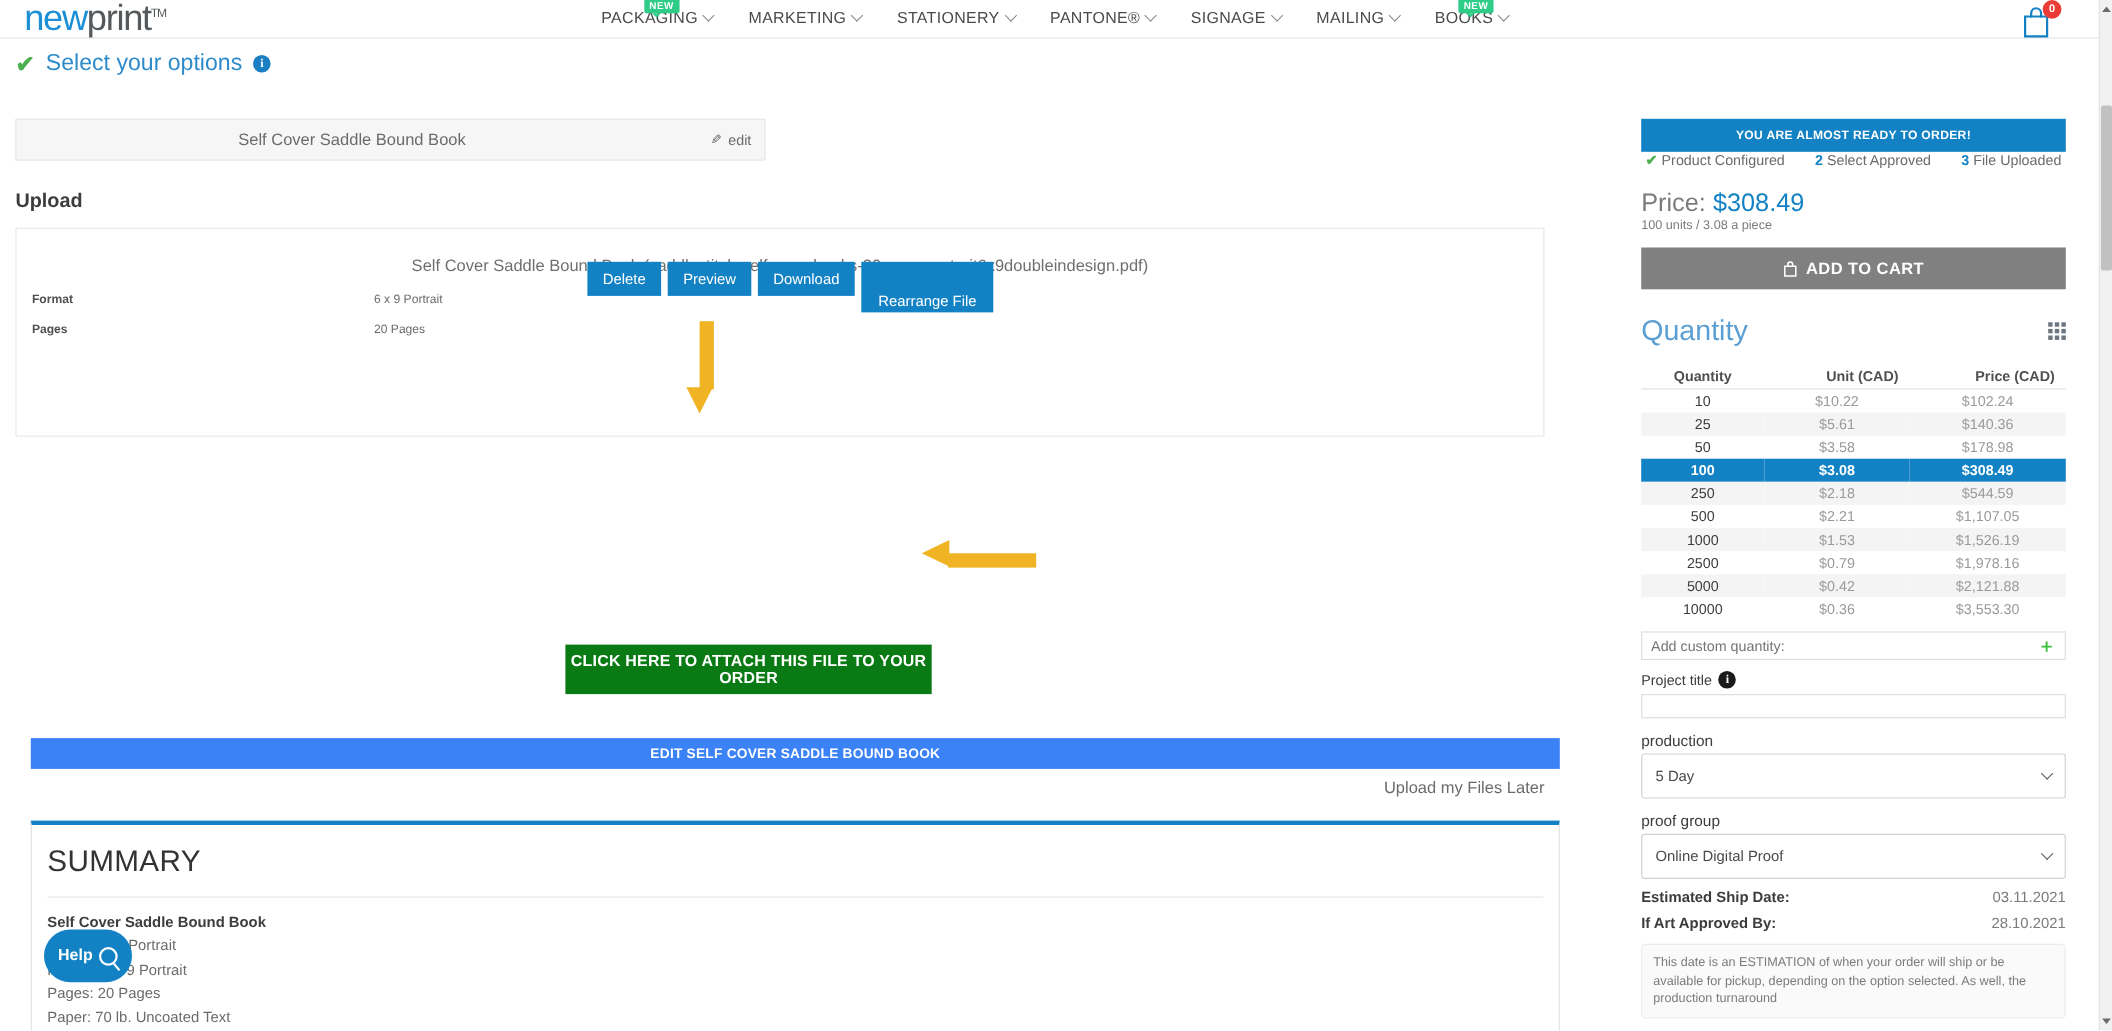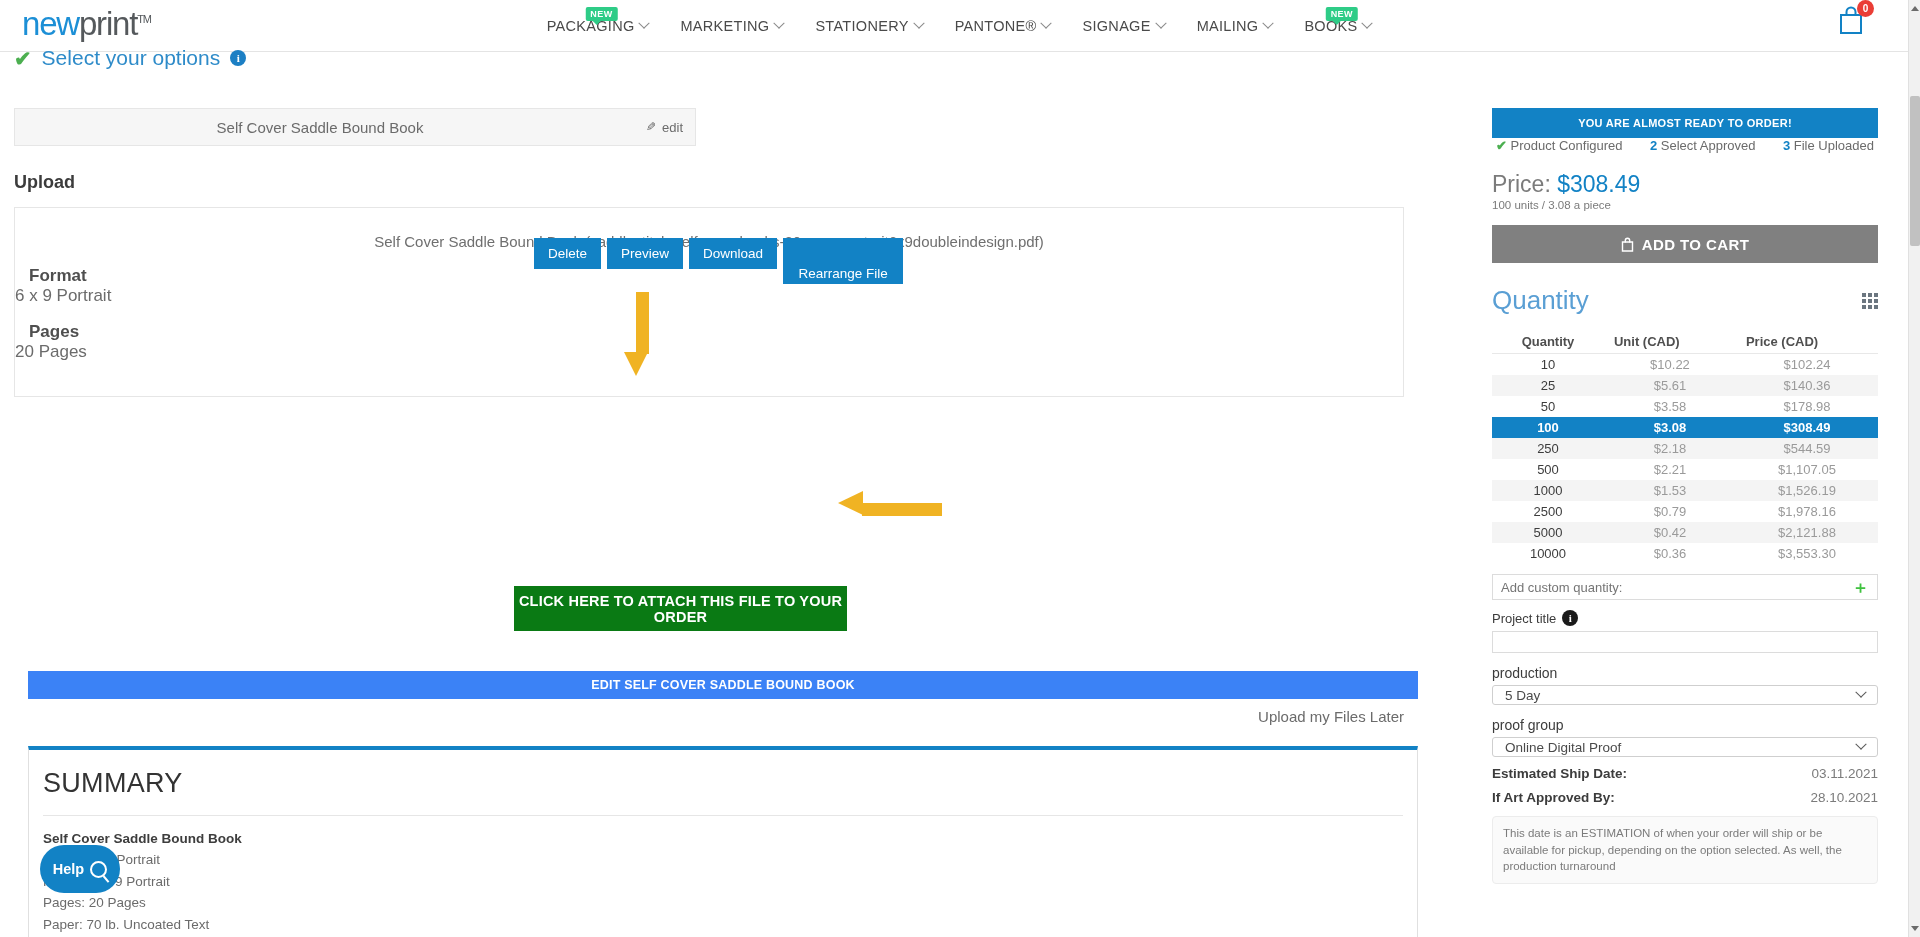--- a/index.html
+++ b/index.html
@@ -7,21 +7,21 @@
     width: 1920px; height: 937px;
     background: #ffffff;
     font-family: "Liberation Sans", sans-serif;
     color: #4a4a4a;
     overflow: hidden;
   }
   .page { position: relative; width: 1920px; height: 937px; }
 
   
   .header {
-    position: absolute; top: 0; left: 0; width: 1908px; height: 52px;
+    position: absolute; top: 0; left: 0; width: 1908px; height: 35px;
     background: #fff; border-bottom: 1px solid #e4e4e4;
     display: flex; align-items: center;
   }
   .logo {
     margin-left: 22px; font-size: 33px; letter-spacing: -1.2px;
     font-weight: 400; line-height: 1; position: relative; top: -2px;
   }
   .logo .new { color: #1c8fd6; }
   .logo .print { color: #55595c; }
   .logo .tm { font-size: 11px; vertical-align: super; color: #55595c; }
@@ -88,21 +88,21 @@
   .upload-heading {
     margin-top: 26px; font-size: 18px; font-weight: 700; color: #3c3c3c;
   }
   .upload-box {
     margin-top: 14px; border: 1px solid #e6e6e6; background: #fff;
     height: 190px; position: relative;
   }
   .file-title {
     text-align: center; margin-top: 25px; font-size: 15px; color: #6f6f6f;
   }
-  .kv-row { display: flex; margin-top: 16px; font-size: 17px; flex-direction: column; }
+  .kv-row { display: flex; margin-top: 16px; font-size: 11px; }
   .kv-key { width: 325px; padding-left: 14px; font-weight: 700; color: #4f4f4f; }
   .kv-val { color: #6b6b6b; }
 
   .btn-row {
     position: absolute; left: 520px; top: 130px; display: flex; align-items: flex-start;
   }
   .blue-btn {
     background: #1282c5; color: #fff; border: none; font-size: 13.5px;
     padding: 8px 14px; margin-right: 6px; cursor: pointer;
     font-family: "Liberation Sans", sans-serif;
@@ -210,21 +210,21 @@
     margin-top: 22px; display: flex; align-items: center; justify-content: space-between;
   }
   .qty-title { font-size: 26px; color: #5a9fd4; font-weight: 400; }
   .grid-icon { display: grid; grid-template-columns: repeat(3,4px);
     grid-template-rows: repeat(3,4px); gap: 2px; cursor: pointer; }
   .grid-icon i { background: #6b7680; display: block; width: 4px; height: 4px; }
 
   table.qty { width: 100%; border-collapse: collapse; margin-top: 14px; font-size: 13px; }
   table.qty th {
     font-size: 13px; font-weight: 700; color: #4f4f4f; padding: 4px 10px;
-    text-align: left; border-bottom: 1px solid #e8e8e8;
+    text-align: right; border-bottom: 1px solid #e8e8e8;
   }
   table.qty th:nth-child(1) { text-align: center; }
   table.qty td { padding: 3px 10px; text-align: center; color: #9a9a9a; }
   table.qty td:first-child { color: #3d3d3d; }
   table.qty tr.alt { background: #f4f4f4; }
   table.qty tr.sel { background: #1282c5; }
   table.qty tr.sel td { color: #fff; font-weight: 700; }
 
   .custom-qty {
     margin-top: 10px; height: 26px; border: 1px solid #dcdcdc; background: #fff;
@@ -238,21 +238,21 @@
 
   .field-label { margin-top: 10px; font-size: 13px; color: #3c3c3c; display: flex;
     align-items: center; gap: 6px; }
   .text-input {
     margin-top: 5px; width: 100%; height: 22px; border: 1px solid #dcdcdc;
     background: #fff; outline: none; font-size: 13px; padding: 0 6px;
     font-family: "Liberation Sans", sans-serif;
   }
   .sel-label { margin-top: 12px; font-size: 14px; color: #3c3c3c; }
   .select-box {
-    margin-top: 4px; width: 100%; height: 20px; border: 1px solid #cfcfcf;
+    margin-top: 4px; width: 100%; height: 41px; border: 1px solid #cfcfcf;
     border-radius: 3px; background: #fff; display: flex; align-items: center;
     justify-content: space-between; padding: 0 12px; font-size: 13.5px;
     color: #4a4a4a; cursor: pointer;
   }
   .sel-caret {
     width: 8px; height: 8px; border-right: 1.6px solid #5a5a5a;
     border-bottom: 1.6px solid #5a5a5a; transform: rotate(45deg) translate(-2px,-2px);
   }
   .date-row {
     display: flex; justify-content: space-between; font-size: 13.5px; margin-top: 9px;

